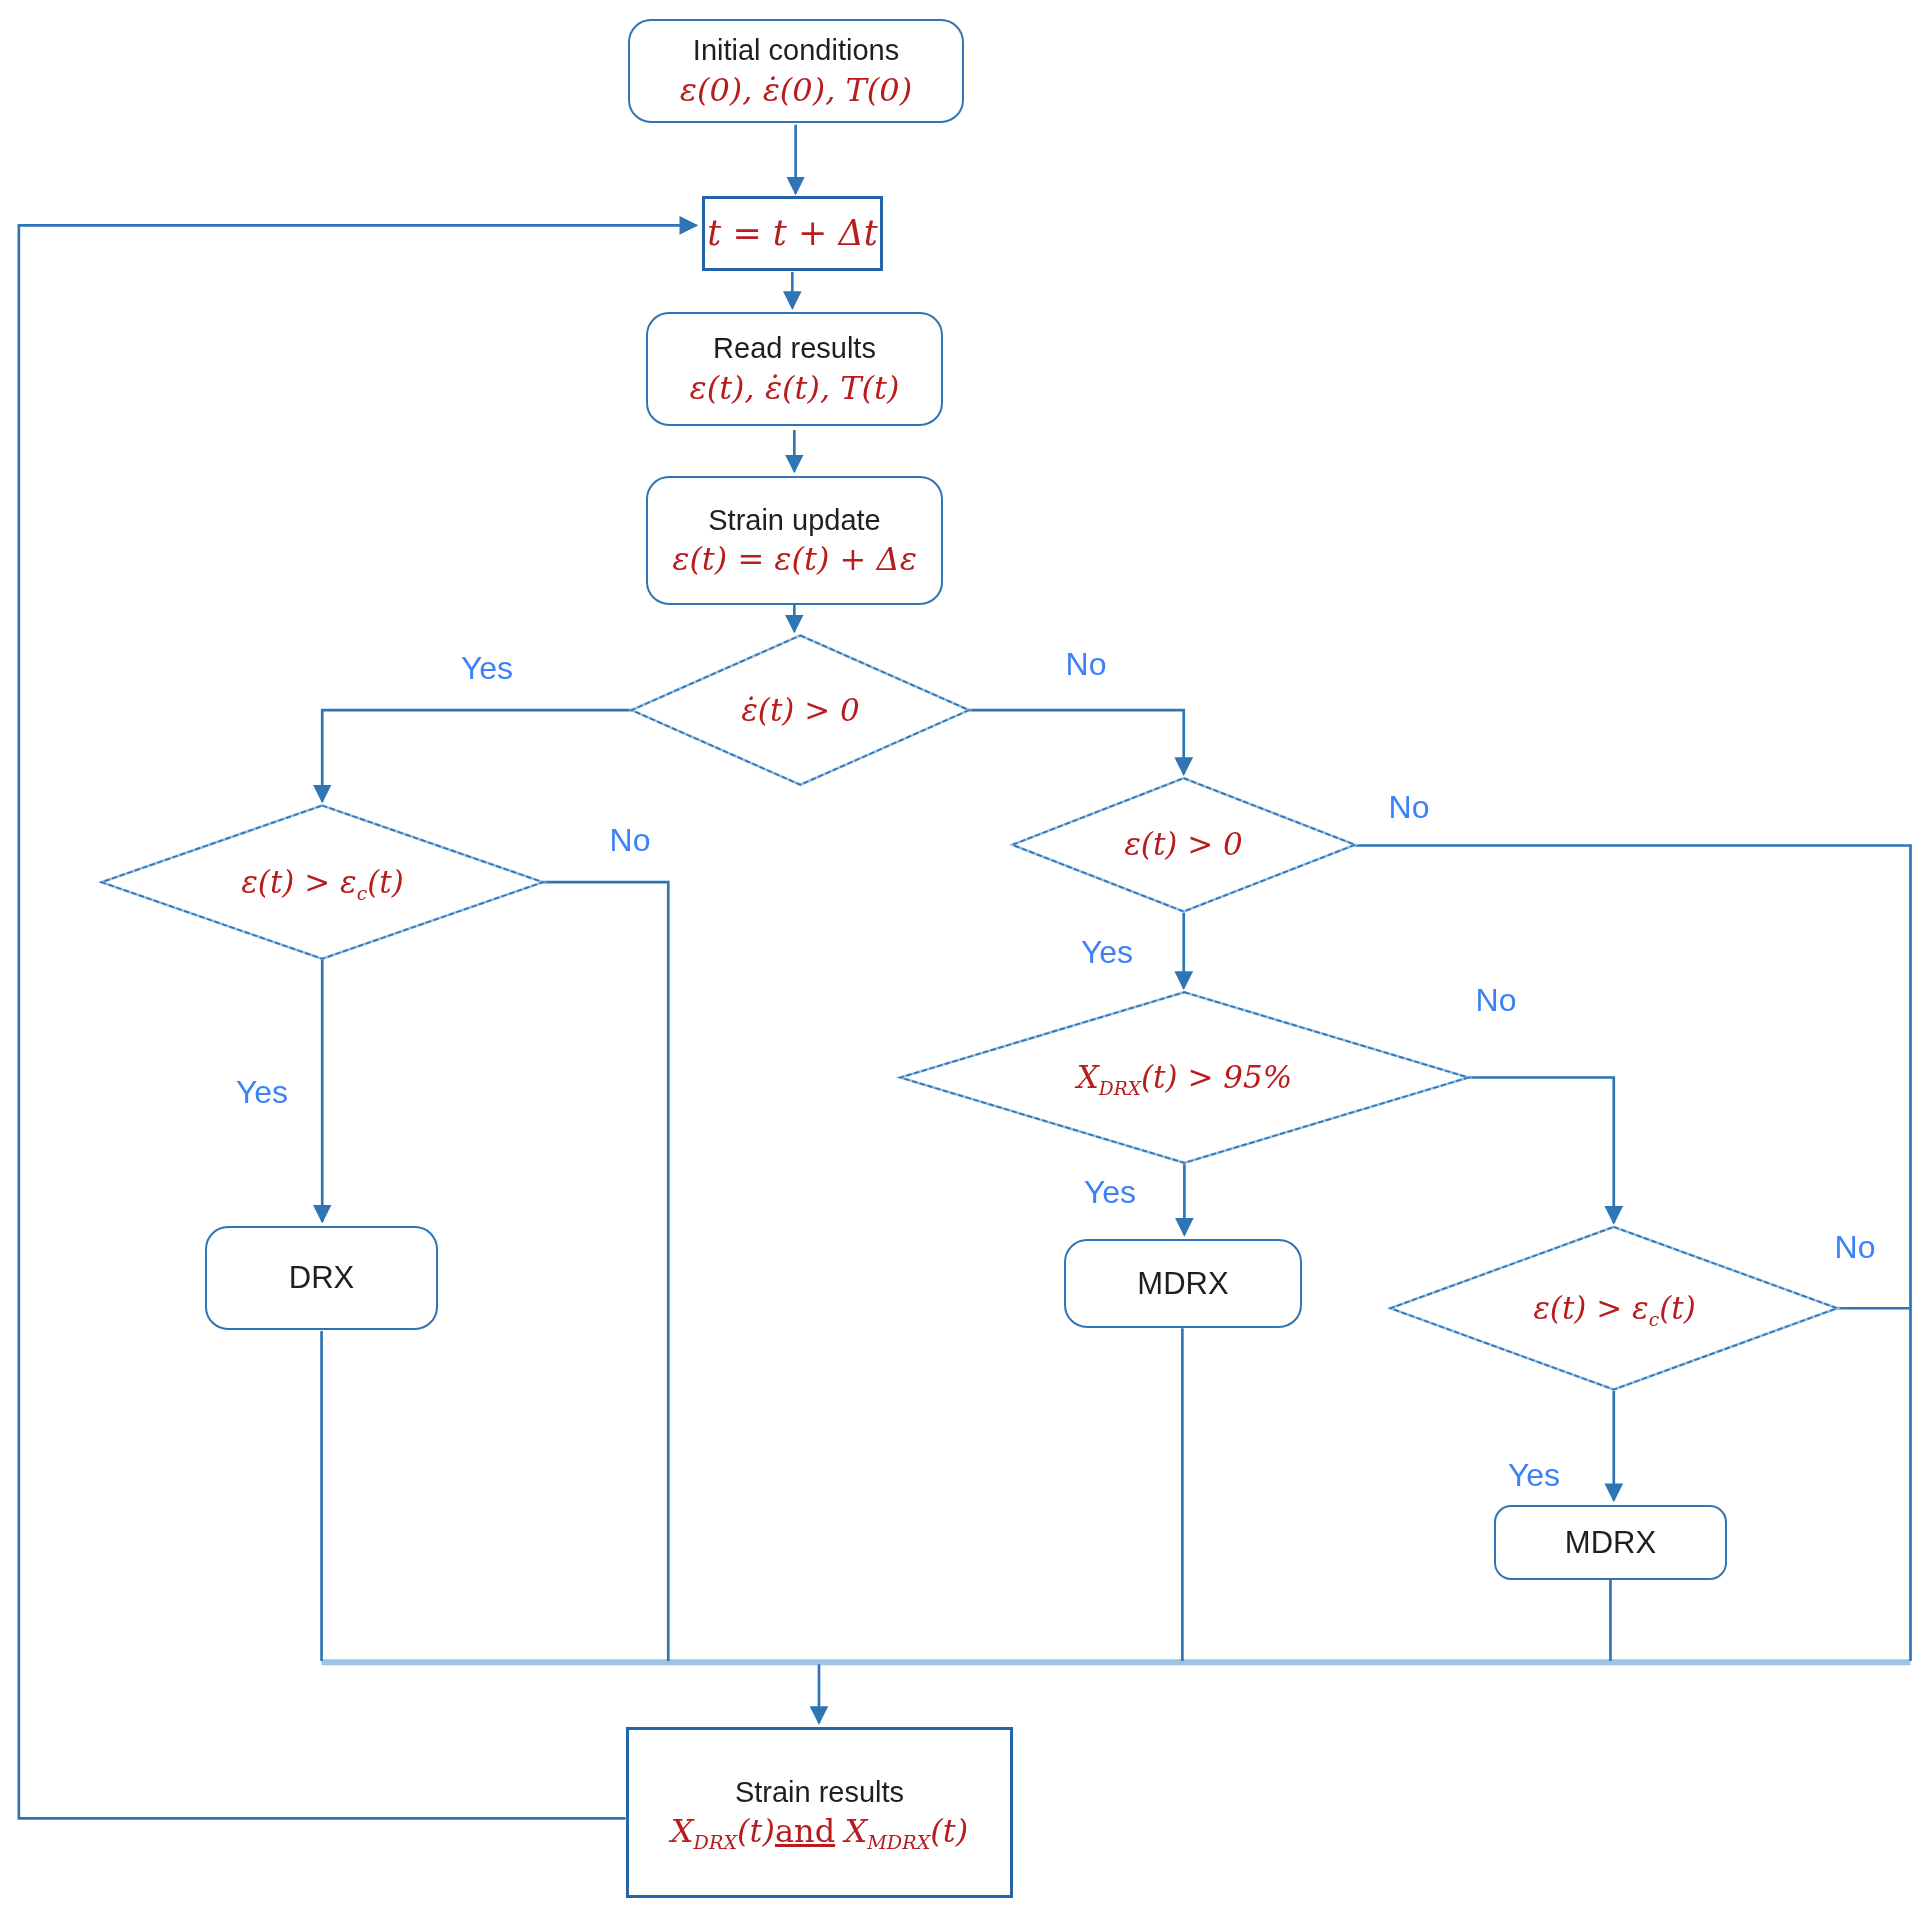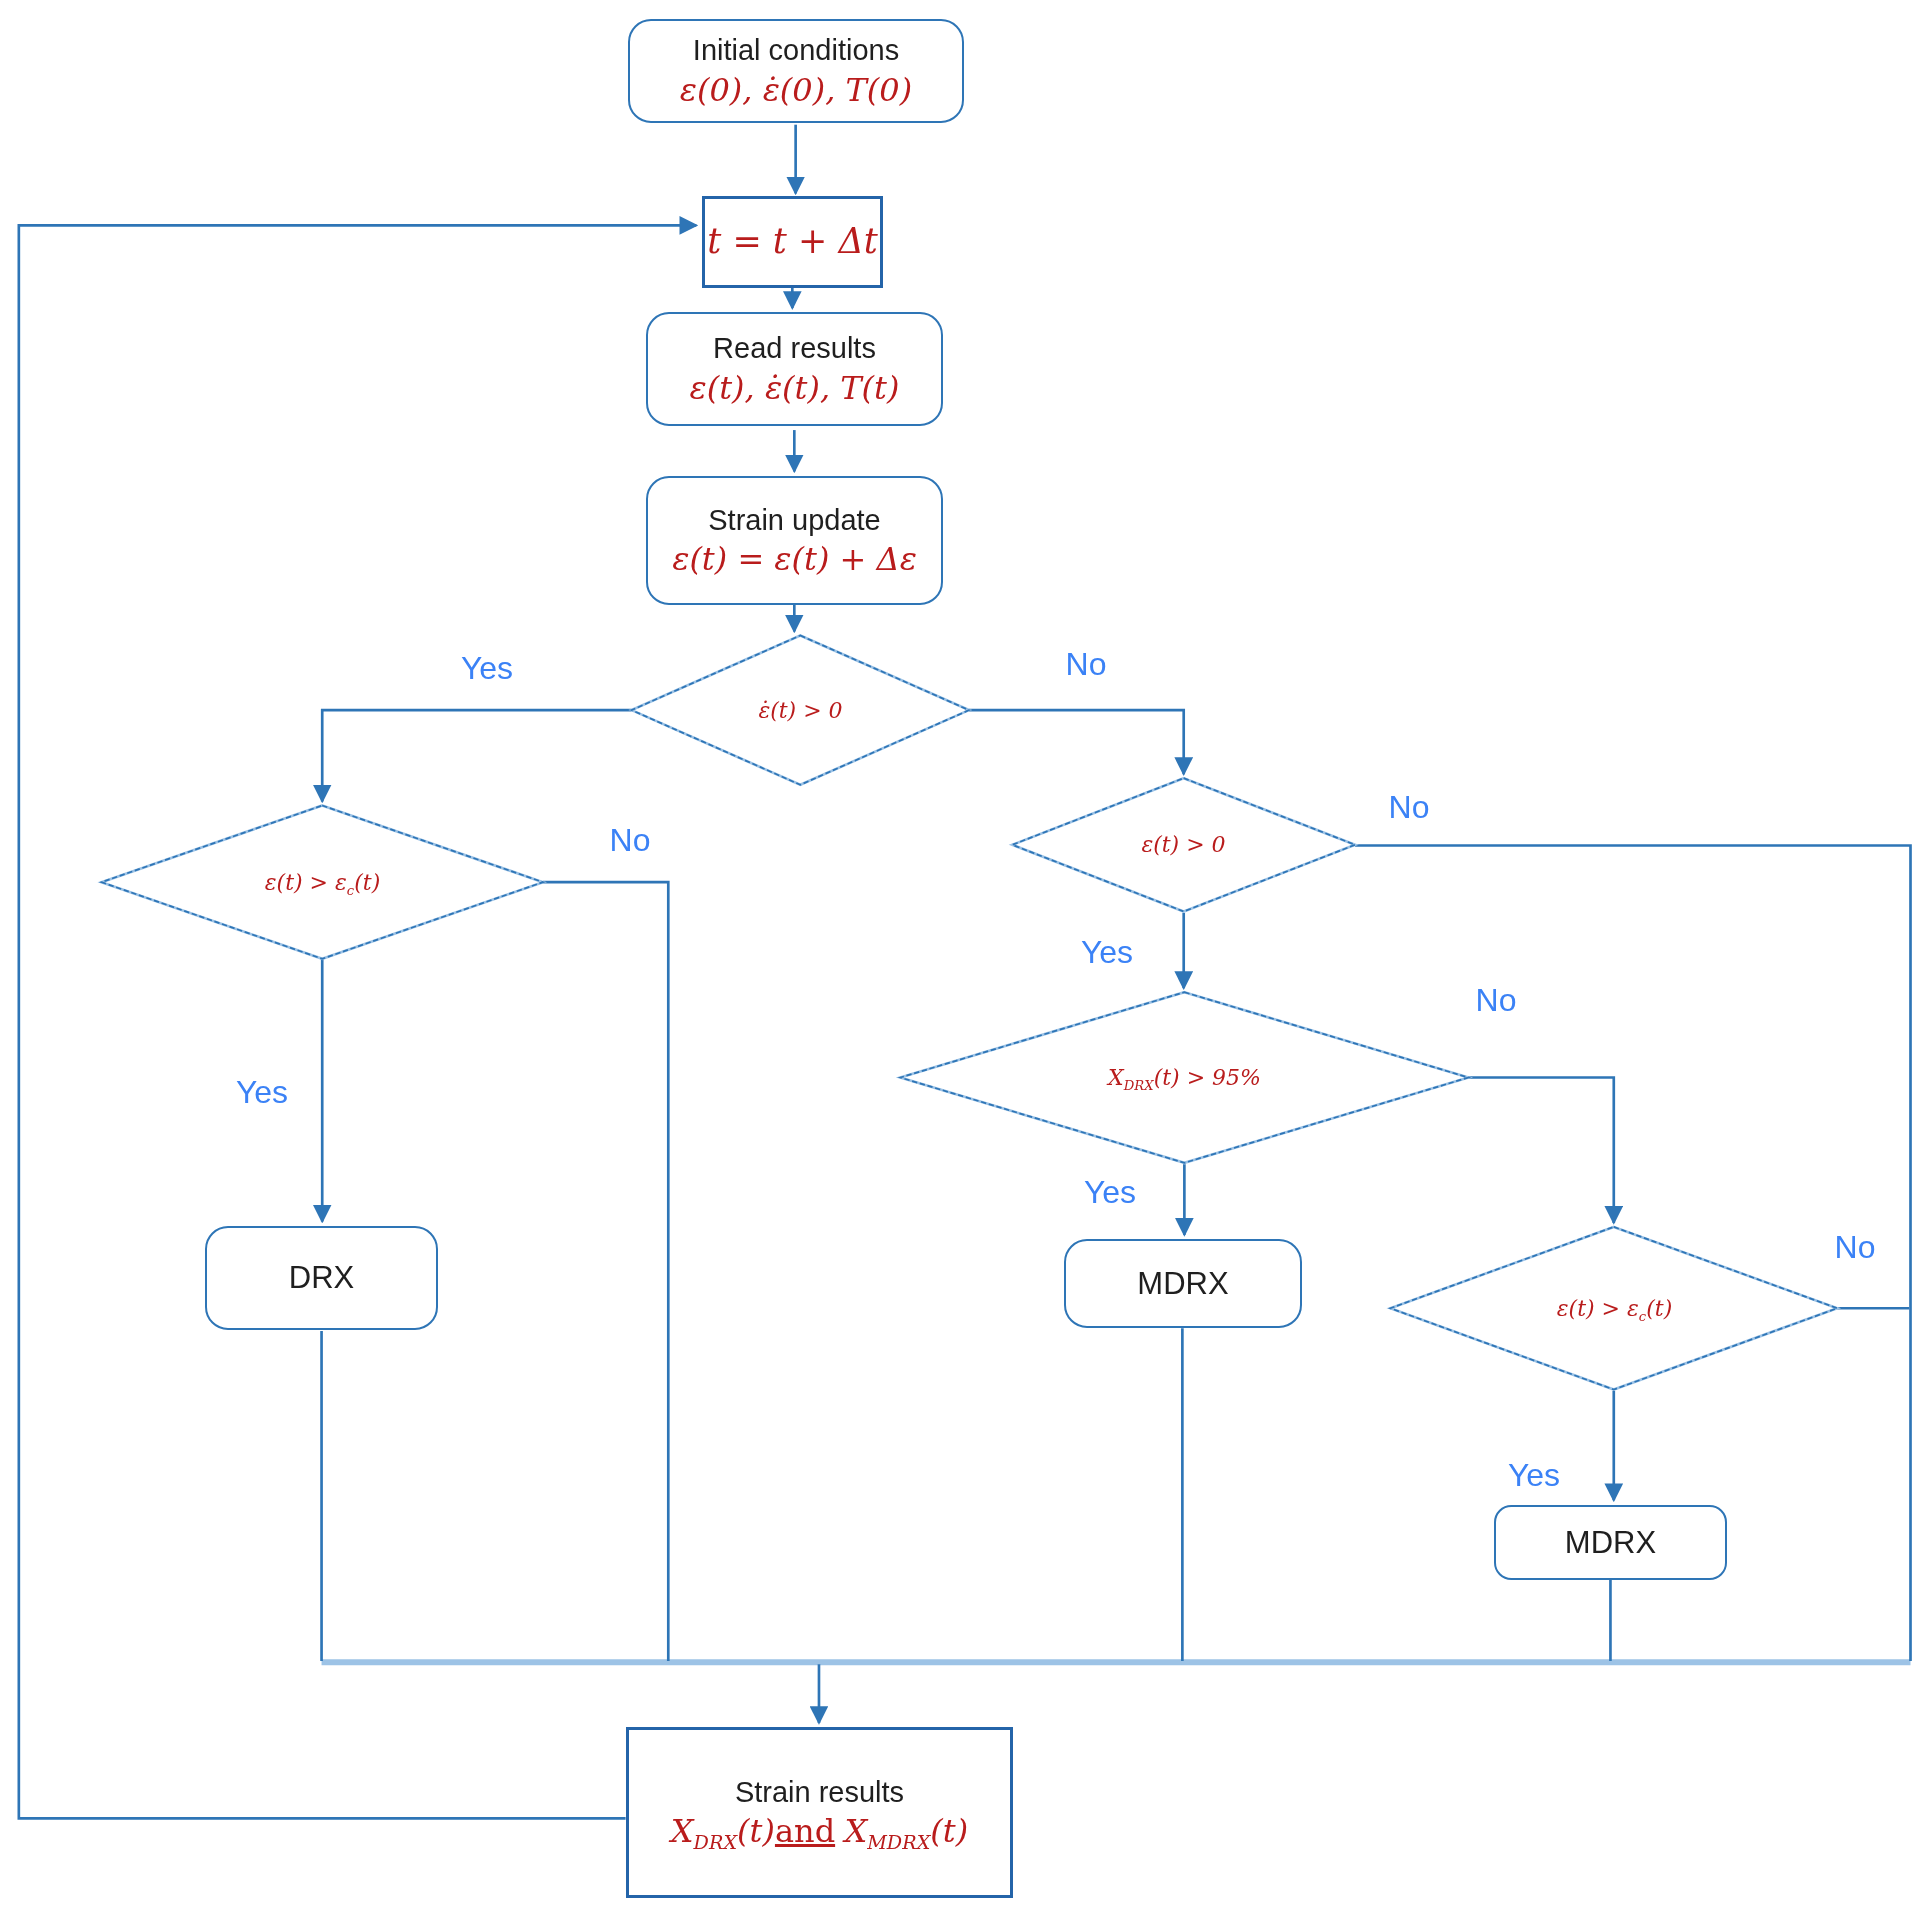--- a/index.html
+++ b/index.html
@@ -28,21 +28,21 @@
     font-family:"DejaVu Serif",serif;font-style:italic;
     font-size:32px;color:#b91c1c;line-height:1.25;white-space:nowrap;
   }
   .formula sub{font-size:0.6em;line-height:0;}
   .formula .conj{font-style:normal;margin-right:9.3px;text-decoration:underline;}
   .time-formula{font-size:35px;}
   .diamond-text{
     position:absolute;display:flex;align-items:center;justify-content:center;
     text-align:center;background:transparent;
   }
-  .diamond-text .formula{font-size:22px;}
+  .diamond-text .formula{font-size:31px;}
   .branch-label{
     position:absolute;transform:translate(-50%,-50%);
     font-size:32px;color:#3b82f6;white-space:nowrap;
   }
 </style>
 </head>
 <body>
 
 <div class="canvas">
 
@@ -95,21 +95,21 @@
       <polygon class="diamond-under" points="2420,1840 2755,1962 2420,2084 2085,1962"></polygon>
       <polygon class="diamond-over" points="2420,1840 2755,1962 2420,2084 2085,1962"></polygon>
     </g>
   </svg>
 
   <div class="node rounded" style="left:628px;top:19.3px;width:336px;height:104px;">
     <div class="node-title">Initial conditions</div>
     <div class="formula">ε(0), ε̇(0), T(0)</div>
   </div>
 
-  <div class="node rect" style="left:702px;top:196px;width:181px;height:92px;">
+  <div class="node rect" style="left:702px;top:196px;width:181px;height:75px;">
     <div class="formula time-formula">t = t + Δt</div>
   </div>
 
   <div class="node rounded" style="left:646px;top:312px;width:297px;height:114px;">
     <div class="node-title">Read results</div>
     <div class="formula">ε(t), ε̇(t), T(t)</div>
   </div>
 
   <div class="node rounded" style="left:646px;top:476px;width:297px;height:129px;">
     <div class="node-title">Strain update</div>

